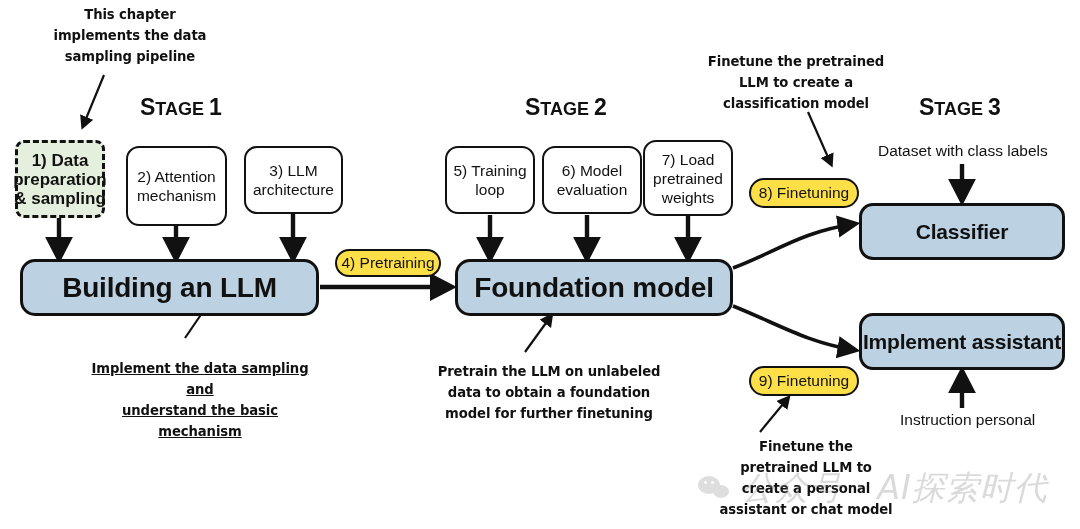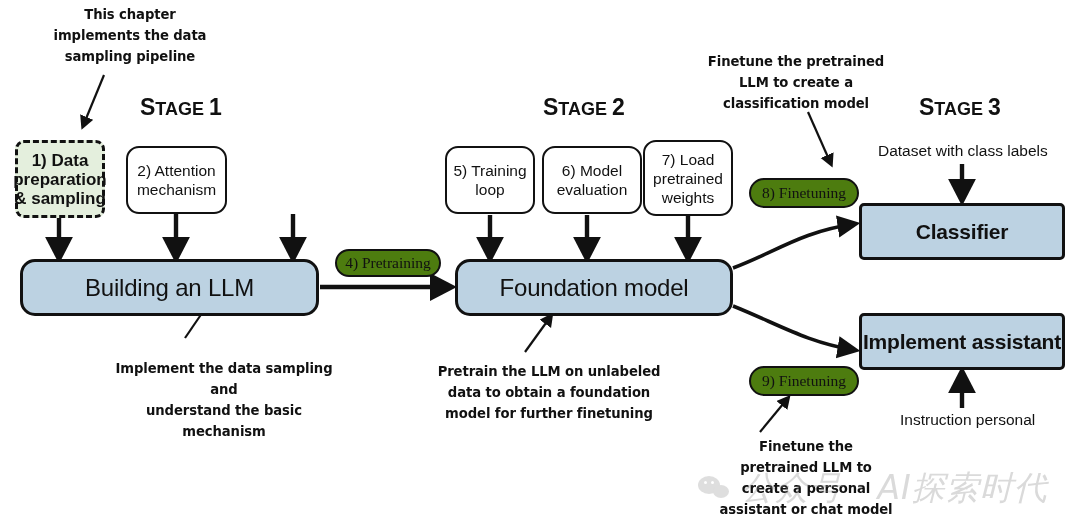--- a/index.html
+++ b/index.html
@@ -71,48 +71,47 @@
     border-radius: 9px;
     background: var(--green);
     font-weight: bold;
     font-size: 17px;
     line-height: 19px;
   }
   .box.big {
     background: var(--blue);
     border-radius: 15px;
     border-width: 3px;
-    font-size: 24px;
-    font-weight: normal;
+    font-size: 28px;
+    font-weight: bold;
     letter-spacing: -0.2px;
   }
   .box.mid {
     background: var(--blue);
-    border-radius: 5px;
+    border-radius: 14px;
     border-width: 3px;
     font-size: 21px;
     font-weight: bold;
     letter-spacing: -0.2px;
   }
 
   
   .pill {
     position: absolute;
     box-sizing: border-box;
     display: flex;
     align-items: center;
     justify-content: center;
     border: 2.2px solid #111111;
     border-radius: 999px;
-    background: #4d7c0f;
+    background: #fde047;
     font-size: 15.5px;
     white-space: nowrap;
     color: #111111;
     padding: 1px 9px;
-    font-family: Liberation Serif, serif;
   }
 
   
   .plain {
     position: absolute;
     font-size: 15.5px;
     white-space: nowrap;
     color: #111111;
   }
 
@@ -189,55 +188,57 @@
 
     <path d="M962,408 L962,374" stroke="#111111" stroke-width="4.4" fill="none" marker-end="url(#ah)"></path>
 
     <path d="M760,432 L788,398" stroke="#111111" stroke-width="2.2" fill="none" marker-end="url(#ah)"></path>
   </svg>
 
   <div class="note" style="left:40px; top:4px; width:180px;">This chapter
 implements the data
 sampling pipeline</div>
 
-  <div class="note" style="left:104px; top:358px; width:240px;">Implement the data sampling and
+  <div class="note" style="left:80px; top:358px; width:240px;text-decoration:underline;">Implement the data sampling and
 understand the basic mechanism</div>
 
   <div class="note" style="left:437px; top:361px; width:224px;">Pretrain the LLM on unlabeled
 data to obtain a foundation
 model for further finetuning</div>
 
   <div class="note" style="left:702px; top:51px; width:188px;">Finetune the pretrained
 LLM to create a
 classification model</div>
 
   <div class="note" style="left:670px; top:436px; width:180px;margin-left:46px;">Finetune the
 pretrained LLM to
 create a personal
 assistant or chat model</div>
 
   <div class="stage" style="left:140px; top:94px;">
     <span class="big">S</span><span class="small">TAGE </span><span class="big">1</span>
   </div>
 
-  <div class="stage" style="left:543px; top:94px;">
+  <div class="stage" style="left:525px; top:94px;">
     <span class="big">S</span><span class="small">TAGE </span><span class="big">2</span>
   </div>
 
   <div class="stage" style="left:919px; top:94px;">
     <span class="big">S</span><span class="small">TAGE </span><span class="big">3</span>
   </div>
 
   <div class="box dashed" style="left:15px; top:140px; width:90px; height:78px;">1) Data
 preparation
 &amp; sampling</div>
 
-  <div class="box" style="left:126px; top:146px; width:101px; height:68px;">2) Attention
+  <div class="box" style="left:126px; top:146px; width:101px; height:80px;">2) Attention
 mechanism</div>
 
+  <div class="box" style="left:244px; top:146px; width:99px; height:68px;">3) LLM
+architecture</div>
 
   <div class="box big" style="left:20px; top:259px; width:299px; height:57px;">Building an LLM</div>
 
   <div class="pill" style="left:335px; top:249px; width:106px; height:28px;">4) Pretraining</div>
 
   <div class="box" style="left:445px; top:146px; width:90px; height:68px;">5) Training
 loop</div>
 
   <div class="box" style="left:542px; top:146px; width:100px; height:68px;">6) Model
 evaluation</div>

